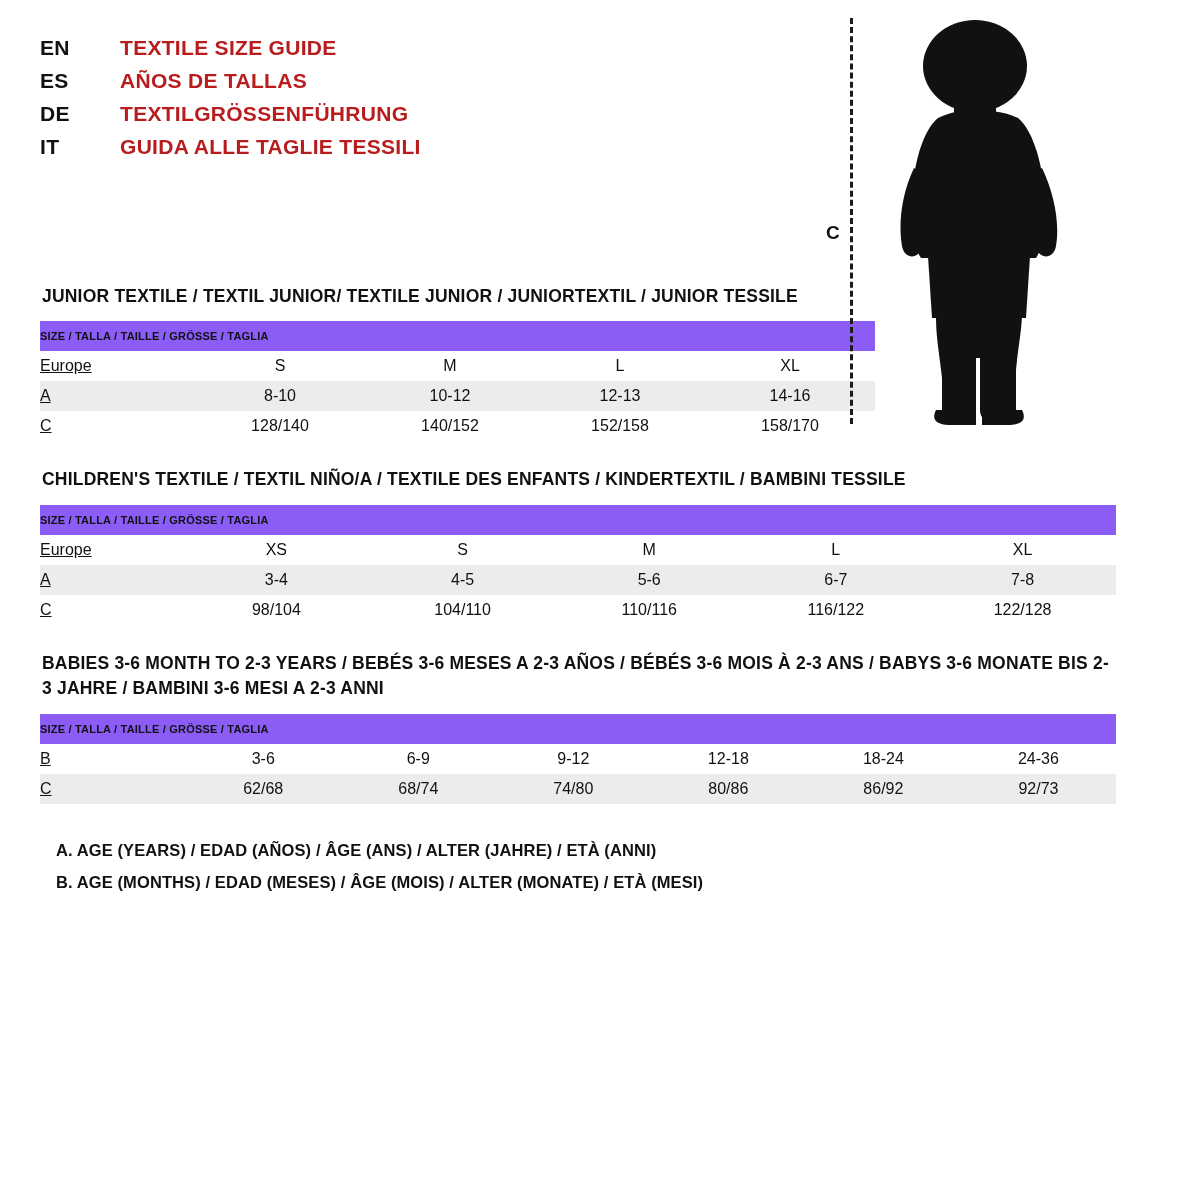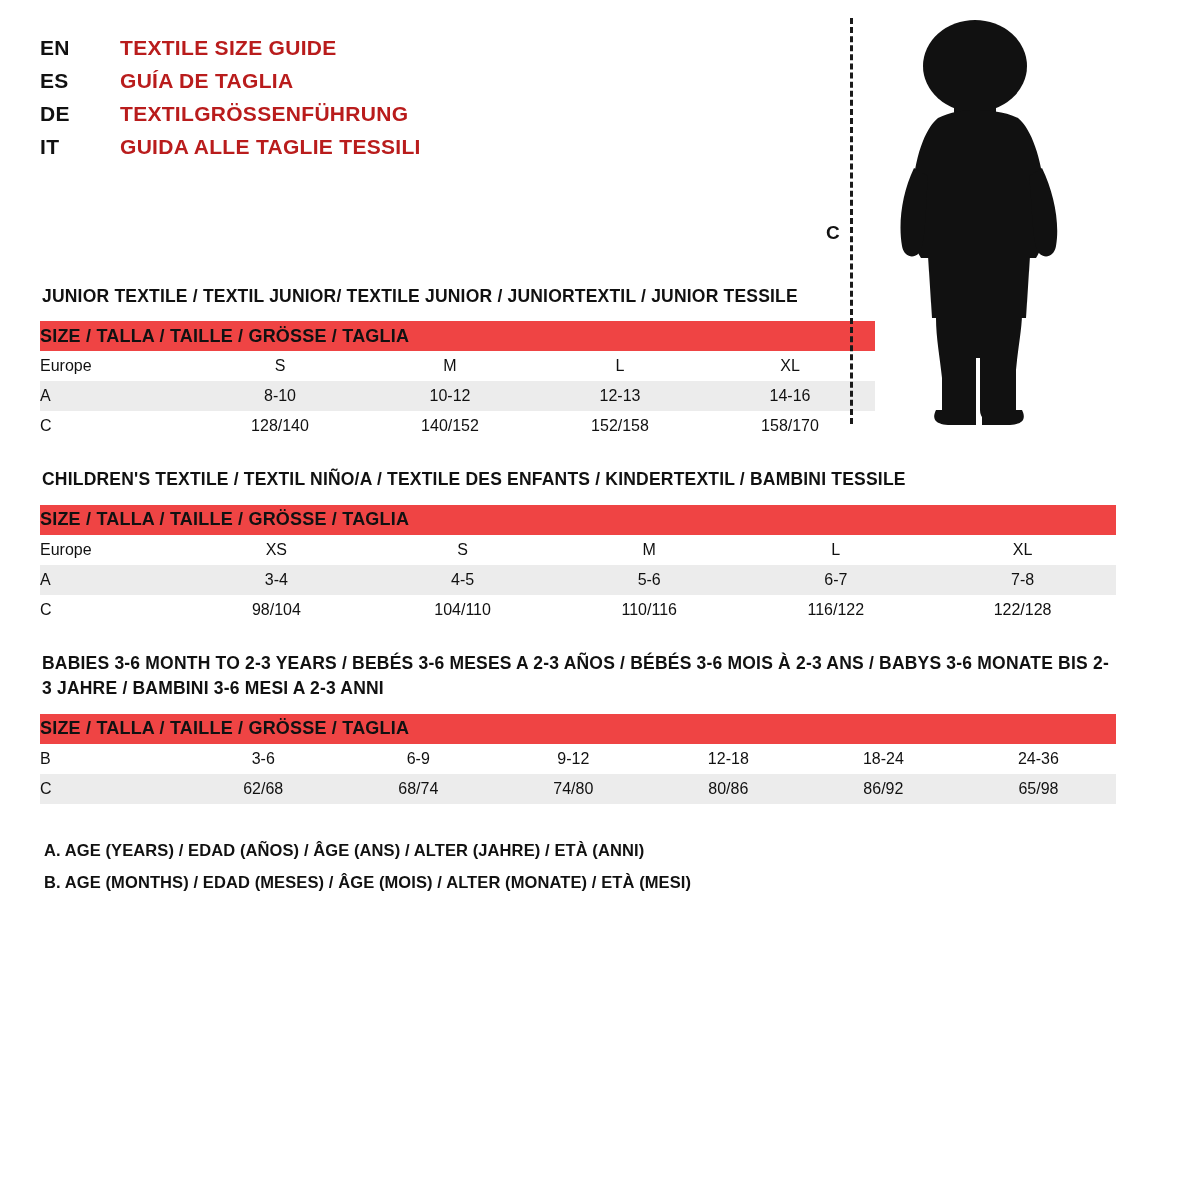--- a/index.html
+++ b/index.html
@@ -95,41 +95,42 @@
     border-collapse: collapse;
     font-size: 16px;
     color: #111;
   }
   table.size-table td {
     padding: 0;
     height: 30px;
     vertical-align: middle;
   }
   .hdr-row td {
-    background: #ef4444;
-    font-weight: bold;
-    font-size: 18px;
+    background: #8b5cf6;
+    font-weight: bold;
+    font-size: 11px;
     letter-spacing: 0.2px;
     padding-left: 8px;
   }
   .row-shade td { background: #ececec; }
   .row-plain td { background: #ffffff; }
   .lbl-cell {
     padding-left: 8px;
     text-align: left;
     font-weight: normal;
+    text-decoration: underline;
   }
   .val-cell {
     text-align: center;
   }
 
   
   .legend {
     margin-top: 30px;
-    margin-left: 4px;
+    margin-left: 16px;
   }
   .legend-line {
     font-size: 16.5px;
     font-weight: bold;
     letter-spacing: 0.1px;
     color: #111;
     line-height: 1.95;
   }
 </style>
 </head>
@@ -137,21 +138,21 @@
 
 <div class="page">
 
   <div class="lang-block">
     <div class="lang-row">
       <span class="lang-code">EN</span>
       <span class="lang-title">TEXTILE SIZE GUIDE</span>
     </div>
     <div class="lang-row">
       <span class="lang-code">ES</span>
-      <span class="lang-title">GUÍA DE TAGLIA</span>
+      <span class="lang-title">AÑOS DE TALLAS</span>
     </div>
     <div class="lang-row">
       <span class="lang-code">DE</span>
       <span class="lang-title">TEXTILGRÖSSENFÜHRUNG</span>
     </div>
     <div class="lang-row">
       <span class="lang-code">IT</span>
       <span class="lang-title">GUIDA ALLE TAGLIE TESSILI</span>
     </div>
   </div>
@@ -299,21 +300,21 @@
           <td class="val-cell">18-24</td>
           <td class="val-cell">24-36</td>
         </tr>
         <tr class="row-shade">
           <td class="lbl-cell">C</td>
           <td class="val-cell">62/68</td>
           <td class="val-cell">68/74</td>
           <td class="val-cell">74/80</td>
           <td class="val-cell">80/86</td>
           <td class="val-cell">86/92</td>
-          <td class="val-cell">65/98</td>
+          <td class="val-cell">92/73</td>
         </tr>
       </tbody>
     </table>
   </div>
 
   <div class="legend">
     <div class="legend-line">A. AGE (YEARS) / EDAD (AÑOS) / ÂGE (ANS) / ALTER (JAHRE) / ETÀ (ANNI)</div>
     <div class="legend-line">B. AGE (MONTHS) / EDAD (MESES) / ÂGE (MOIS) / ALTER (MONATE) / ETÀ (MESI)</div>
   </div>
 

